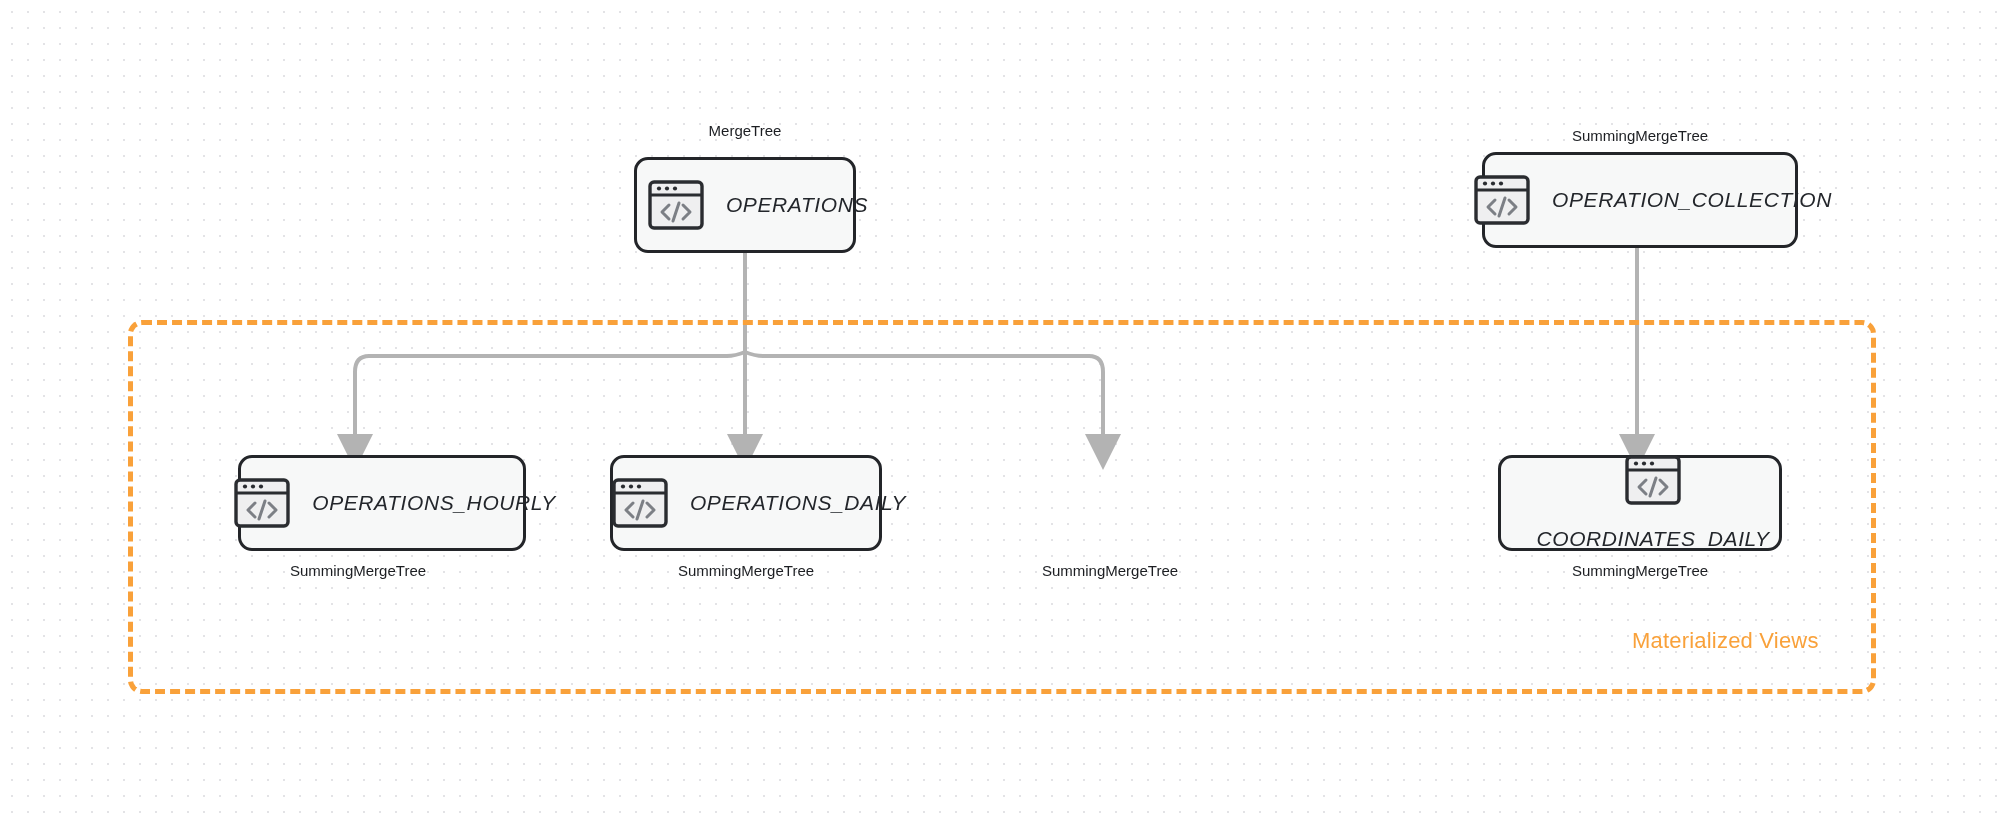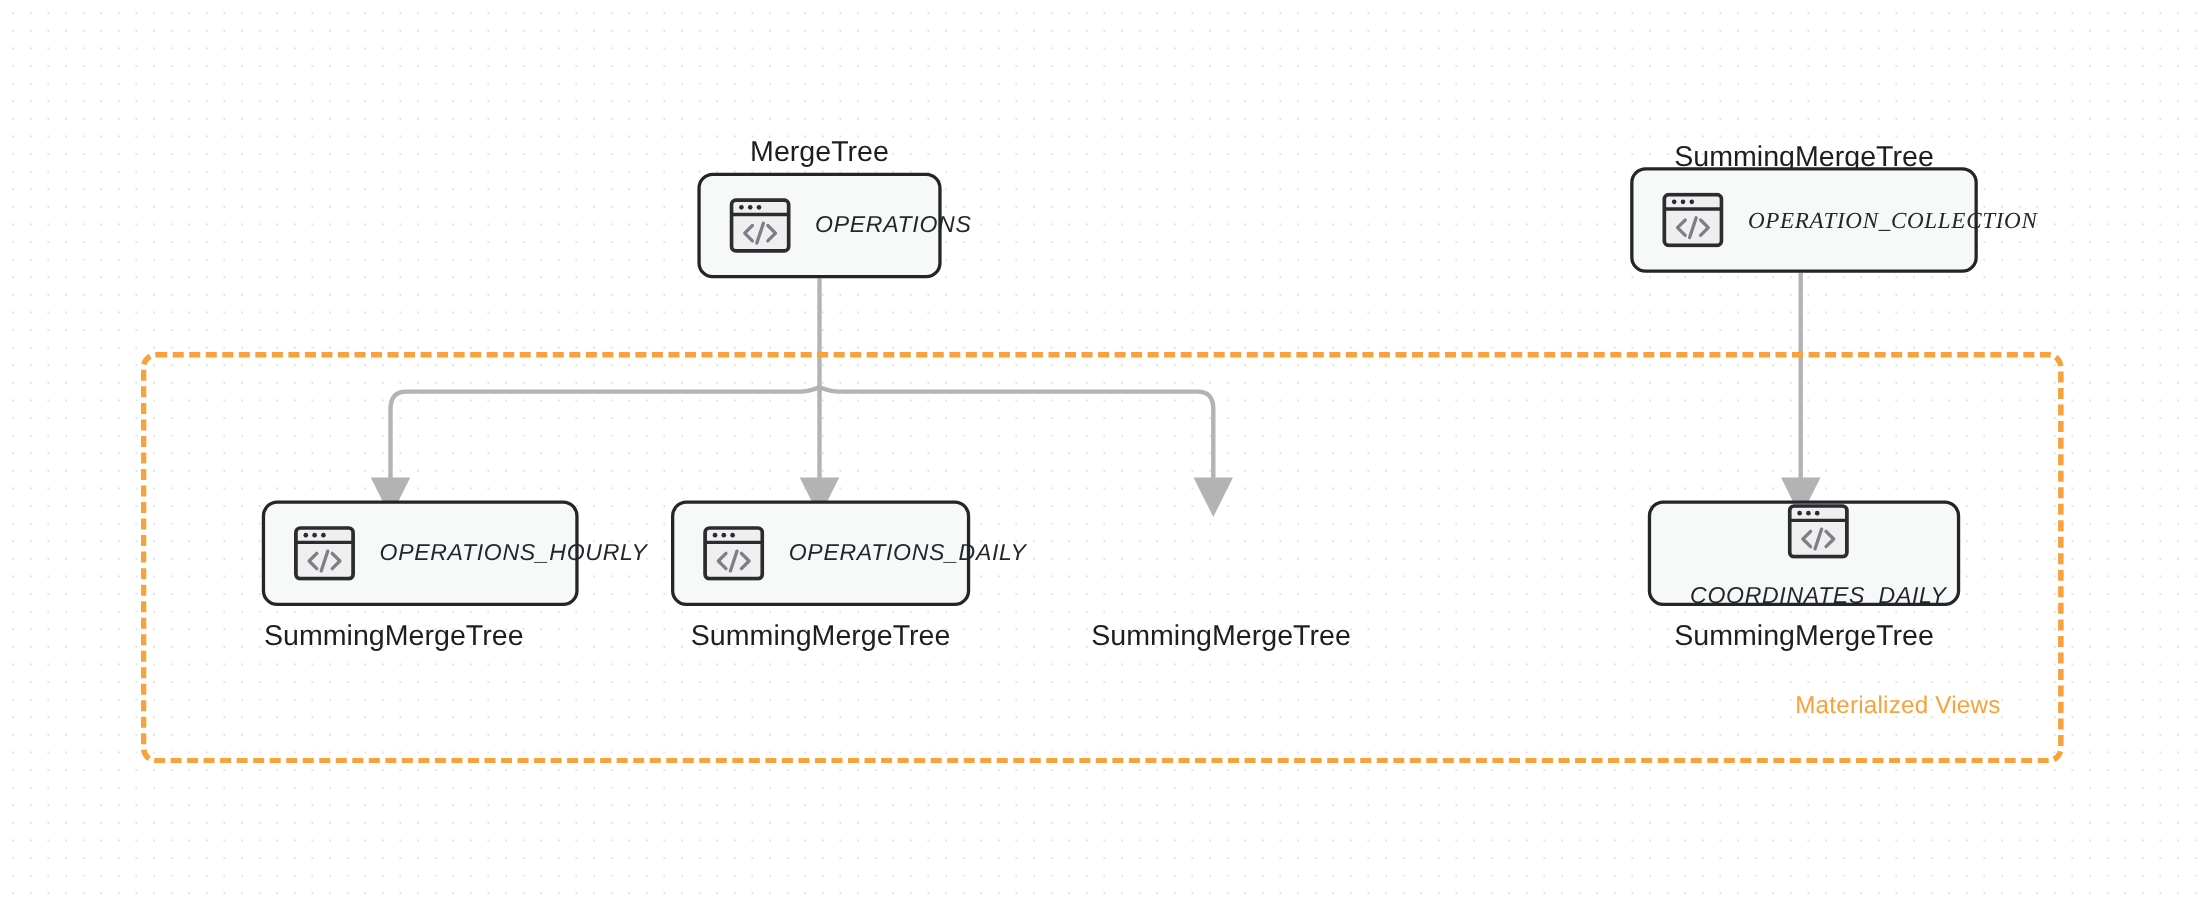--- a/index.html
+++ b/index.html
@@ -54,34 +54,35 @@
   
   .node {
     position: absolute;
     display: flex;
     align-items: center;
     background: #f7f8f8;
     border: 3.5px solid #232529;
     border-radius: 14px;
     padding-left: 26px;
     gap: 22px;
+    justify-content: center;
   }
 
   .node-title {
     font-size: 21px;
     font-style: italic;
     color: #23262b;
     letter-spacing: 0.6px;
     white-space: nowrap;
   }
 
   
   .engine-label {
     position: absolute;
-    font-size: 26px;
+    font-size: 15px;
     color: #1c1e22;
     white-space: nowrap;
     text-align: center;
   }
 
   
   .win-icon {
     width: 56px;
     height: 50px;
     flex: 0 0 auto;
@@ -133,21 +134,21 @@
       <circle cx="11" cy="8.5" r="2.1" fill="#2a2c30"></circle>
       <circle cx="19" cy="8.5" r="2.1" fill="#2a2c30"></circle>
       <circle cx="27" cy="8.5" r="2.1" fill="#2a2c30"></circle>
       <path d="M21,25 L14,32 L21,39" fill="none" stroke="#7c7f85" stroke-width="3" stroke-linecap="round" stroke-linejoin="round"></path>
       <path d="M35,25 L42,32 L35,39" fill="none" stroke="#7c7f85" stroke-width="3" stroke-linecap="round" stroke-linejoin="round"></path>
       <line x1="31" y1="23" x2="25" y2="41" stroke="#7c7f85" stroke-width="3" stroke-linecap="round"></line>
     </svg>
     <span class="node-title">OPERATIONS</span>
   </div>
 
-  <div class="node" style="left:1482px; top:152px; width:316px; height:96px;font-family:Liberation Serif, serif;">
+  <div class="node" style="left:1482px; top:152px; width:316px; height:96px;">
     <svg class="win-icon" viewBox="0 0 56 50" xmlns="http://www.w3.org/2000/svg">
       <rect x="2" y="2" width="52" height="46" rx="4" ry="4" fill="#efeff0" stroke="#2a2c30" stroke-width="3.4"></rect>
       <line x1="2" y1="15" x2="54" y2="15" stroke="#2a2c30" stroke-width="3"></line>
       <circle cx="11" cy="8.5" r="2.1" fill="#2a2c30"></circle>
       <circle cx="19" cy="8.5" r="2.1" fill="#2a2c30"></circle>
       <circle cx="27" cy="8.5" r="2.1" fill="#2a2c30"></circle>
       <path d="M21,25 L14,32 L21,39" fill="none" stroke="#7c7f85" stroke-width="3" stroke-linecap="round" stroke-linejoin="round"></path>
       <path d="M35,25 L42,32 L35,39" fill="none" stroke="#7c7f85" stroke-width="3" stroke-linecap="round" stroke-linejoin="round"></path>
       <line x1="31" y1="23" x2="25" y2="41" stroke="#7c7f85" stroke-width="3" stroke-linecap="round"></line>
     </svg>

